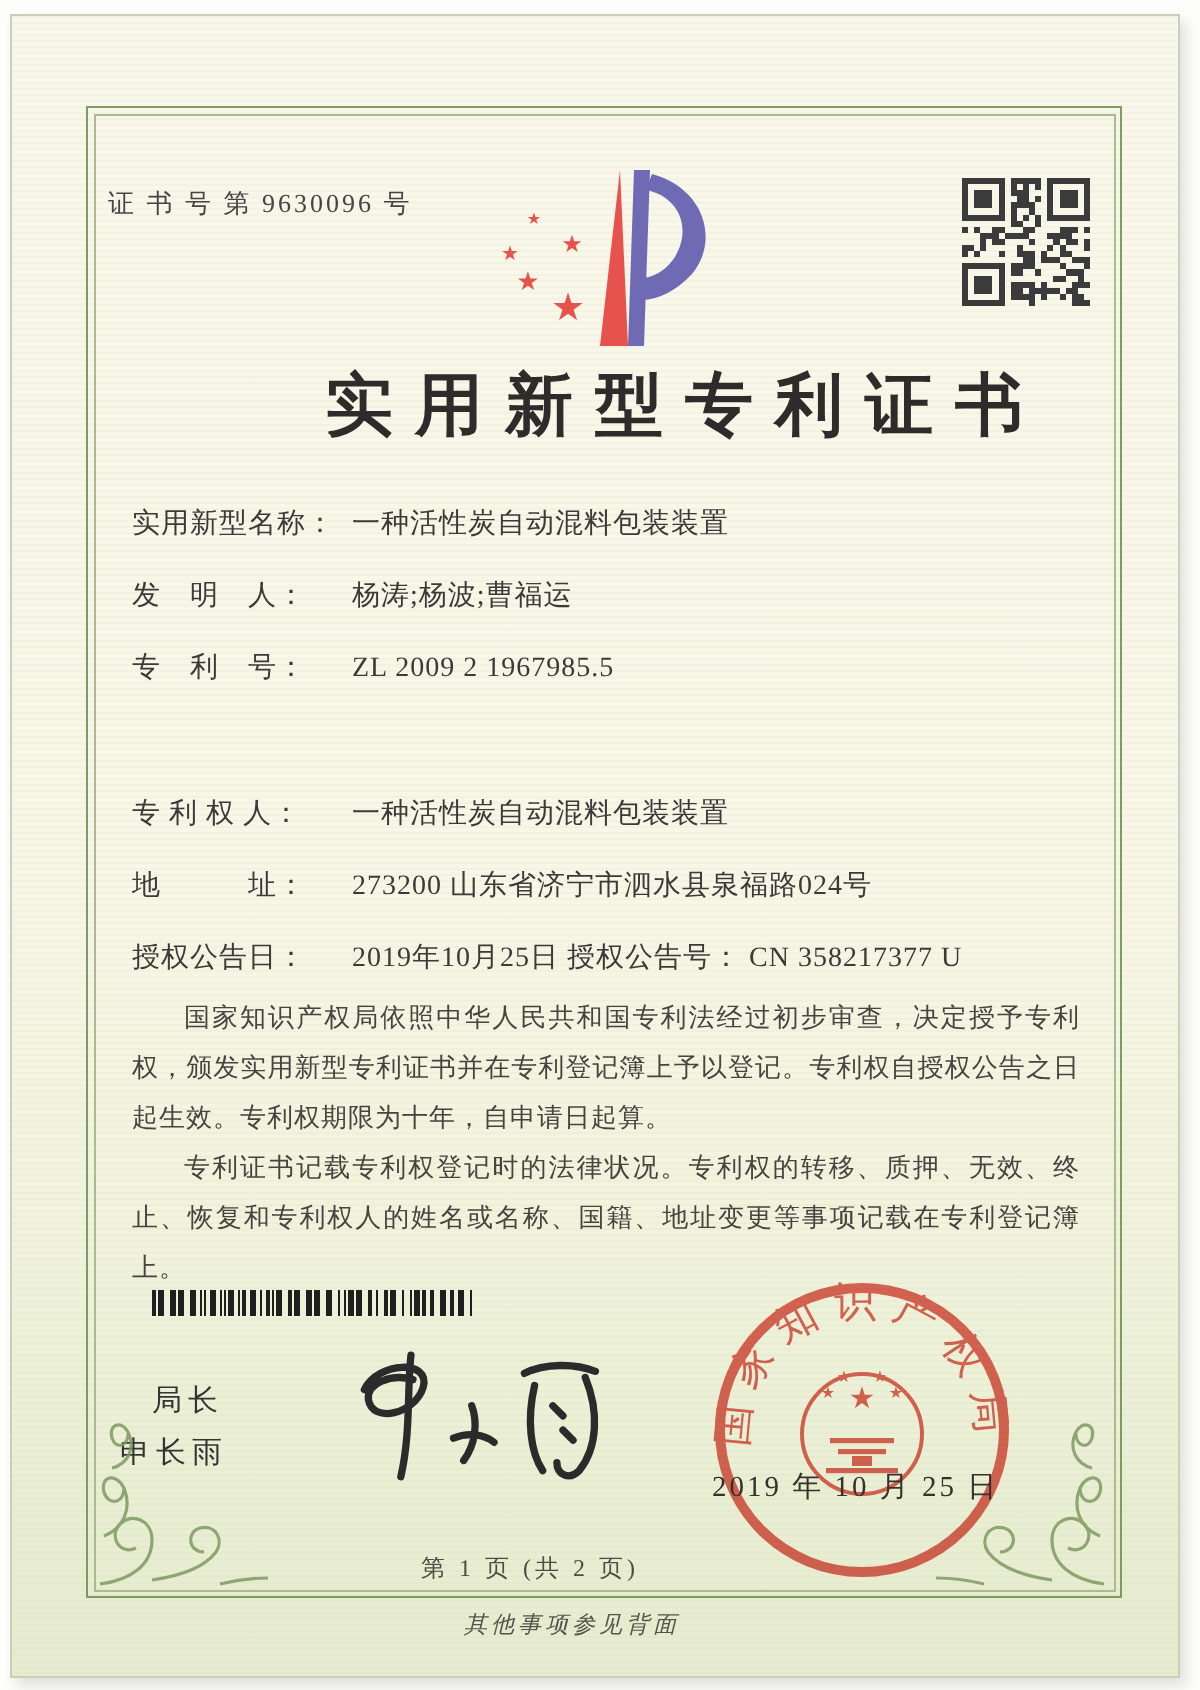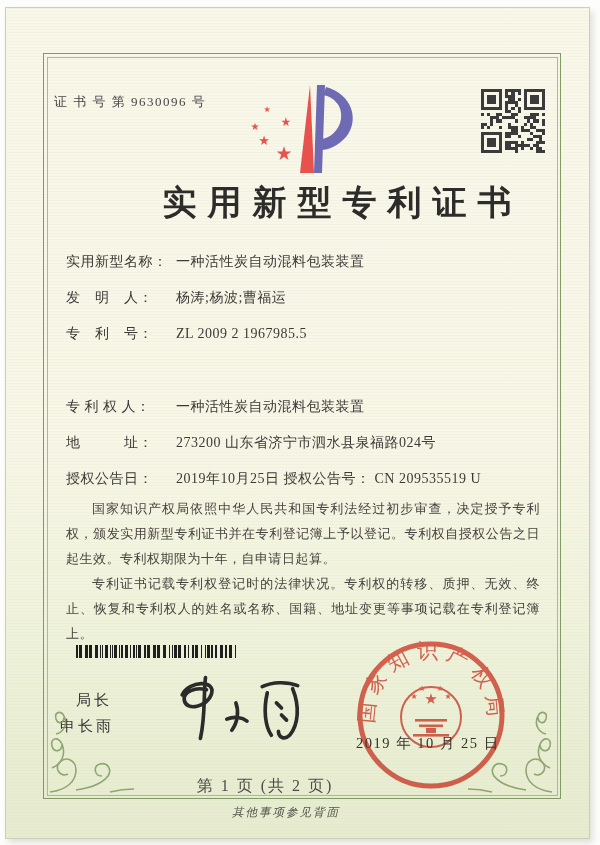--- a/index.html
+++ b/index.html
@@ -22,21 +22,21 @@
   .fpair2{}
   .paras{position:absolute;left:60px;top:488px;width:474px;font-size:13px;line-height:25px;
     color:#47433f;text-align:justify;letter-spacing:0.5px;}
   .paras p{margin:0;text-indent:2em;}
   .barcode{position:absolute;left:70px;top:637px;width:162px;height:13px;}
   .officer-title{position:absolute;left:70px;top:683px;font-size:15px;letter-spacing:3px;color:#343434;}
   .officer-name{position:absolute;left:54px;top:709px;font-size:15px;letter-spacing:3px;color:#343434;}
   .signature{position:absolute;left:163px;top:663px;width:152px;height:80px;}
   .seal{position:absolute;left:347px;top:629px;width:156px;height:156px;opacity:0.9;mix-blend-mode:multiply;}
   .seal-date{position:absolute;left:350px;top:726px;font-size:14.5px;letter-spacing:1.5px;color:#38302b;z-index:5;}
-  .page-num{position:absolute;left:37px;top:768px;width:444px;text-align:center;font-size:16px;
+  .page-num{position:absolute;left:37px;top:768px;width:444px;text-align:center;font-size:12px;
     letter-spacing:2px;color:#4e4e46;}
   .back-note{position:absolute;left:0;top:797px;width:560px;text-align:center;font-size:11.5px;
     font-style:italic;letter-spacing:2px;color:#55544a;}
   .ornament{position:absolute;width:90px;height:92px;}
   .orn-left{left:40px;top:696px;}
   .orn-right{left:460px;top:696px;transform:scaleX(-1);}
 </style>
 </head>
 <body>
 
@@ -215,21 +215,21 @@
     <span class="fvalue">一种活性炭自动混料包装装置</span>
   </div>
   <div class="frow" style="top:426px">
     <span class="flabel">地　　　址：</span>
     <span class="fvalue">273200 山东省济宁市泗水县泉福路024号</span>
   </div>
   <div class="frow" style="top:462px">
     <span class="flabel">授权公告日：</span>
     <span class="fvalue">2019年10月25日</span>
     <span class="fpair2">授权公告号：</span>
-    <span class="fvalue">CN 209535519 U</span>
+    <span class="fvalue">CN 358217377 U</span>
   </div>
 
   <div class="paras">
     <p>国家知识产权局依照中华人民共和国专利法经过初步审查，决定授予专利权，颁发实用新型专利证书并在专利登记簿上予以登记。专利权自授权公告之日起生效。专利权期限为十年，自申请日起算。</p>
     <p>专利证书记载专利权登记时的法律状况。专利权的转移、质押、无效、终止、恢复和专利权人的姓名或名称、国籍、地址变更等事项记载在专利登记簿上。</p>
   </div>
 
   <svg class="barcode" id="barcode-svg" viewBox="0 0 162 13" shape-rendering="crispEdges">
       <rect x="0" y="0" width="2" height="13" fill="#1f1f1f"></rect>
       <rect x="3" y="0" width="3" height="13" fill="#1f1f1f"></rect>

